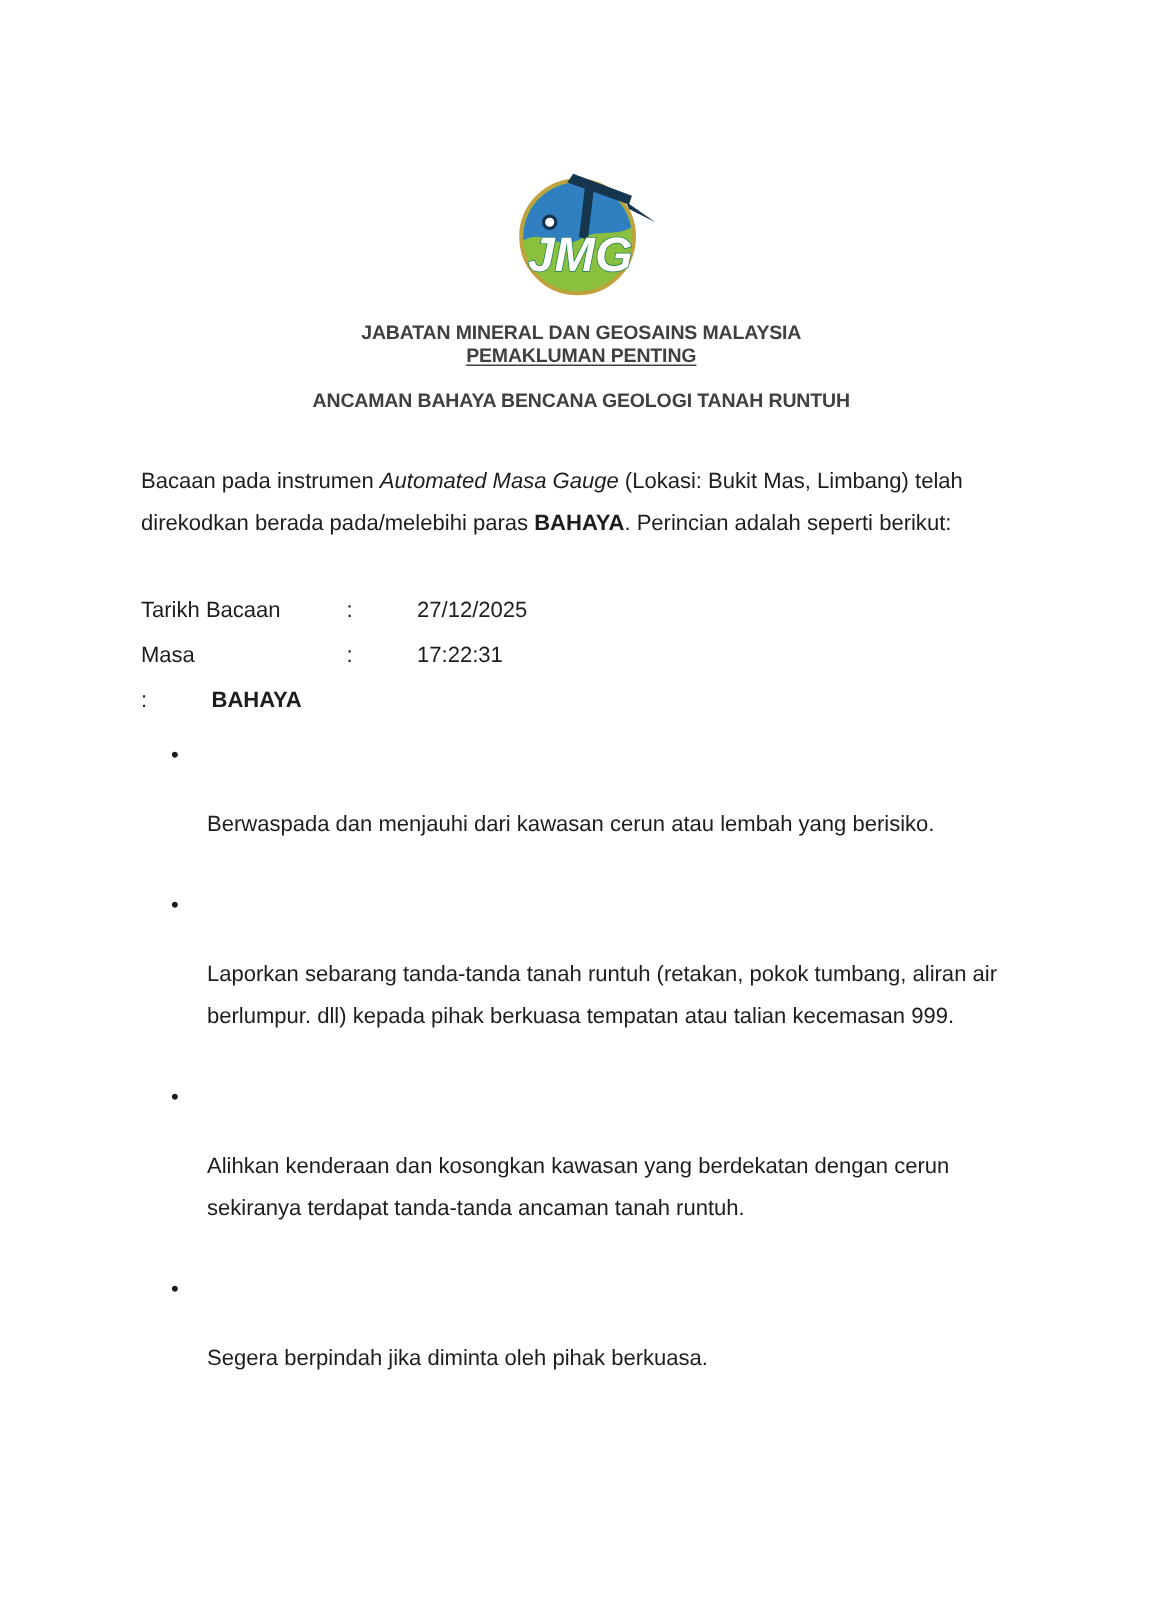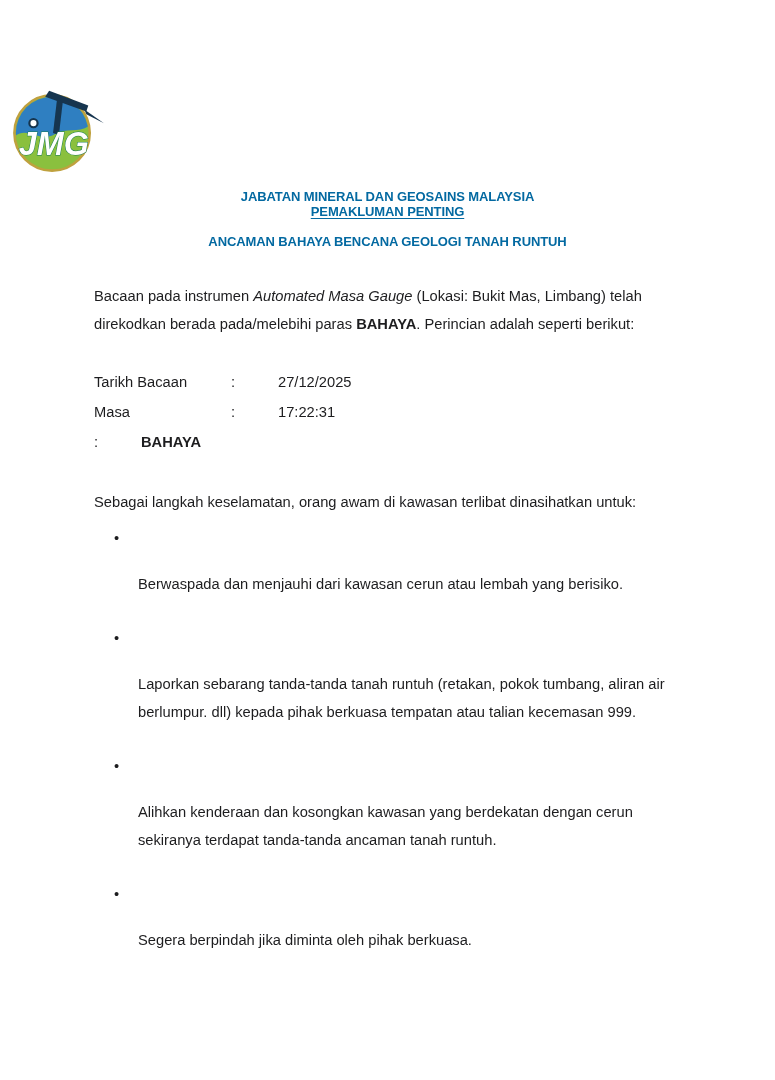--- a/index.html
+++ b/index.html
@@ -8,33 +8,33 @@
     width: 775px;
     height: 1080px;
     background: #ffffff;
     font-family: "Liberation Sans", sans-serif;
     color: #1d1d1f;
     overflow: hidden;
   }
   .content { margin: 0 94px; width: 587px; }
 
   .logo-wrap {
-    padding-top: 84px;
+    padding-top: 109px;
     display: flex;
-    justify-content: flex-start;
+    justify-content: center;
   }
 
   .h-org, .h-notice, .h-subject {
     margin: 0;
     text-align: center;
     font-size: 13px;
     font-weight: bold;
     letter-spacing: -0.1px;
     line-height: 15px;
-    color: #0369a1;
+    color: #404040;
   }
   .h-org    { margin-top: 13px; }
   .h-notice { text-decoration: underline; text-underline-offset: 2px; }
   .h-subject{ margin-top: 15px; }
 
   .intro {
     margin: 34px 0 0;
     font-size: 14.7px;
     line-height: 27.5px;
   }
@@ -115,21 +115,20 @@
         <span class="detail-label">Masa</span>
         <span class="detail-sep">:</span>
         <span class="detail-value">17:22:31</span>
       </div>
       <div class="detail-row">
         <span class="detail-sep">:</span>
         <span class="detail-value bold">BAHAYA</span>
       </div>
     </div>
 
-    <p class="lead">Sebagai langkah keselamatan, orang awam di kawasan terlibat dinasihatkan untuk:</p>
 
     <ul class="advisory-list">
       <li class="advisory-item">
         <span class="bullet">•</span>
         <span class="item-text">Berwaspada dan menjauhi dari kawasan cerun atau lembah yang berisiko.</span>
       </li>
       <li class="advisory-item">
         <span class="bullet">•</span>
         <span class="item-text">Laporkan sebarang tanda-tanda tanah runtuh (retakan, pokok tumbang, aliran air berlumpur. dll) kepada pihak berkuasa tempatan atau talian kecemasan 999.</span>
       </li>

